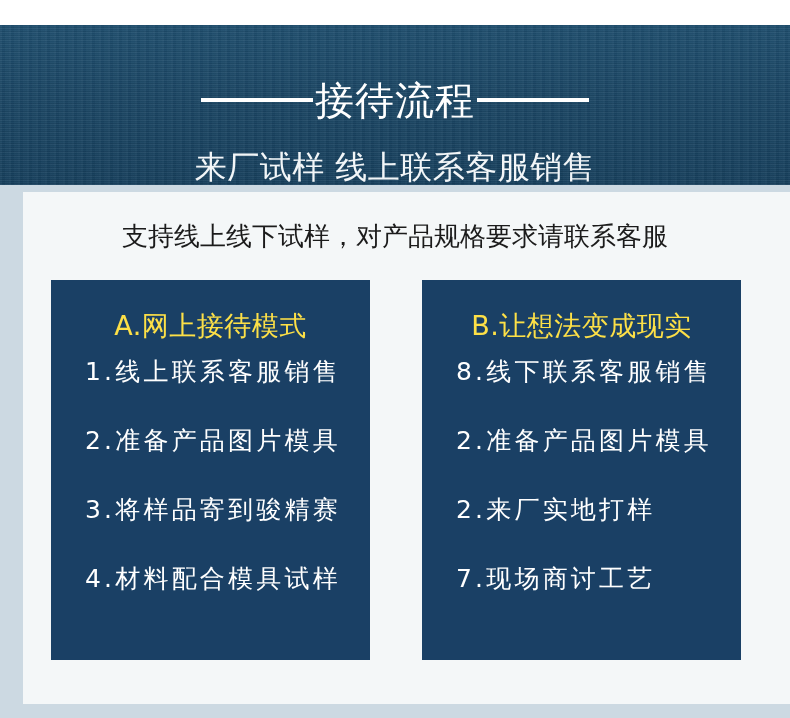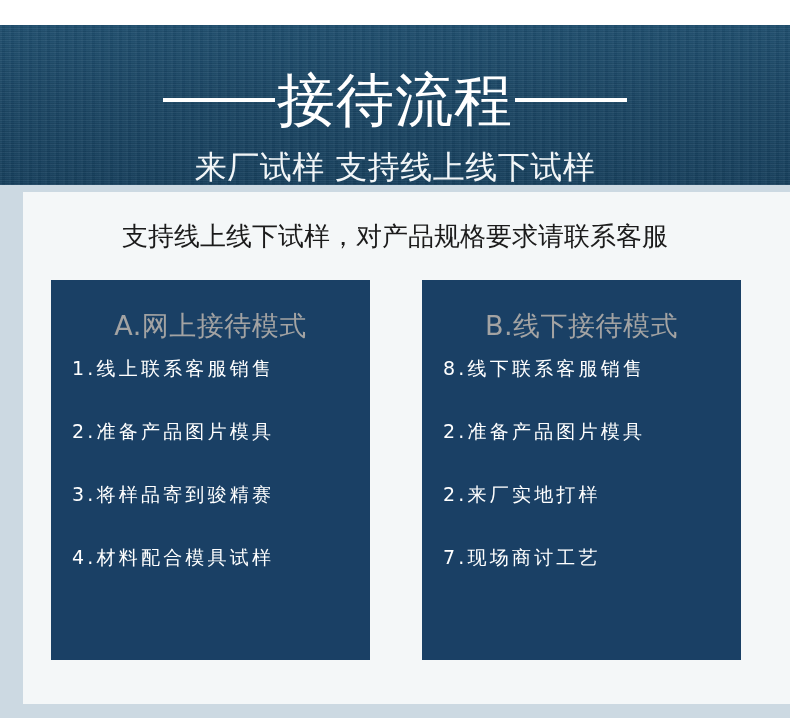--- a/index.html
+++ b/index.html
@@ -65,21 +65,21 @@
     justify-content: center;
   }
   .title-rule {
     width: 112px;
     height: 4px;
     background: #ffffff;
     flex: 0 0 auto;
   }
   .banner-title {
     color: #ffffff;
-    font-size: 58px;
+    font-size: 39px;
     line-height: 1;
     font-weight: 400;
     letter-spacing: 1px;
     white-space: nowrap;
     padding: 0 2px;
     font-family: "DejaVu Sans", "Liberation Sans", sans-serif;
   }
   .banner-subtitle {
     position: absolute;
     left: 0;
@@ -143,87 +143,87 @@
     height: 380px;
     background: #1a4065;
     box-sizing: border-box;
     padding: 32px 0 0 0;
     display: flex;
     flex-direction: column;
     align-items: center;
   }
 
   .card-title {
-    color: #a3a3a3;
+    color: #fde047;
     font-size: 27px;
     line-height: 1;
     font-weight: 400;
     letter-spacing: 0.5px;
     white-space: nowrap;
     font-family: "DejaVu Sans", "Liberation Sans", sans-serif;
   }
 
   .card-list {
     margin: 0;
     padding: 0;
     list-style: none;
     width: 100%;
     margin-top: 20px;
   }
 
   .card-list li {
     color: #ffffff;
-    font-size: 19px;
+    font-size: 25px;
     line-height: 1;
     font-weight: 400;
     letter-spacing: 3.2px;
     white-space: nowrap;
-    padding: 0 0 0 21px;
+    padding: 0 0 0 34px;
     margin-bottom: 44px;
     font-family: "DejaVu Sans", "Liberation Sans", sans-serif;
   }
   .card-list li:last-child {
     margin-bottom: 12px;
   }
 </style>
 </head>
 <body>
 
 <div class="page">
 
   <div class="banner">
 
     <div class="banner-title-row">
       <span class="title-rule"></span>
       <span class="banner-title">接待流程</span>
       <span class="title-rule"></span>
     </div>
 
-    <div class="banner-subtitle">来厂试样 支持线上线下试样</div>
+    <div class="banner-subtitle">来厂试样 线上联系客服销售</div>
   </div>
 
   <div class="outer-frame">
     <div class="panel">
 
       <div class="panel-desc">支持线上线下试样，对产品规格要求请联系客服</div>
 
       <div class="cards">
 
         <div class="card">
           <div class="card-title">A.网上接待模式</div>
           <ul class="card-list">
             <li>1.线上联系客服销售</li>
             <li>2.准备产品图片模具</li>
             <li>3.将样品寄到骏精赛</li>
             <li>4.材料配合模具试样</li>
           </ul>
         </div>
 
         <div class="card">
-          <div class="card-title">B.线下接待模式</div>
+          <div class="card-title">B.让想法变成现实</div>
           <ul class="card-list">
             <li>8.线下联系客服销售</li>
             <li>2.准备产品图片模具</li>
             <li>2.来厂实地打样</li>
             <li>7.现场商讨工艺</li>
           </ul>
         </div>
 
       </div>
     </div>

